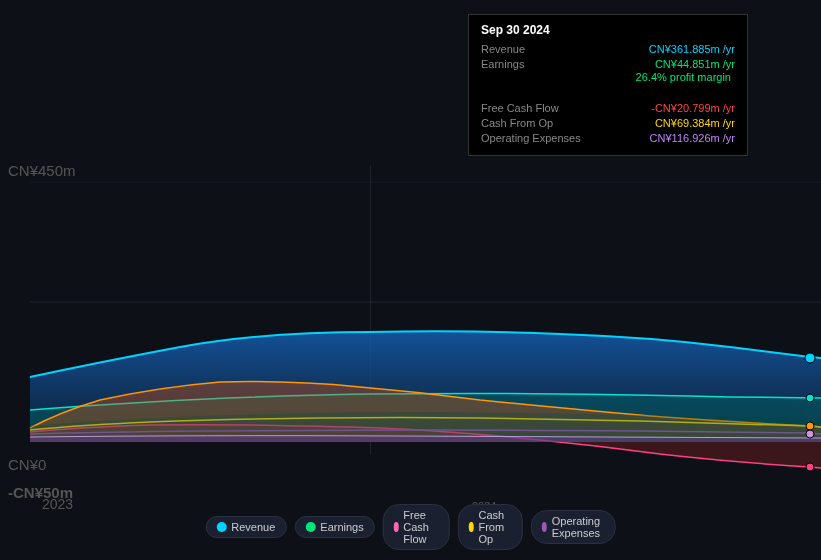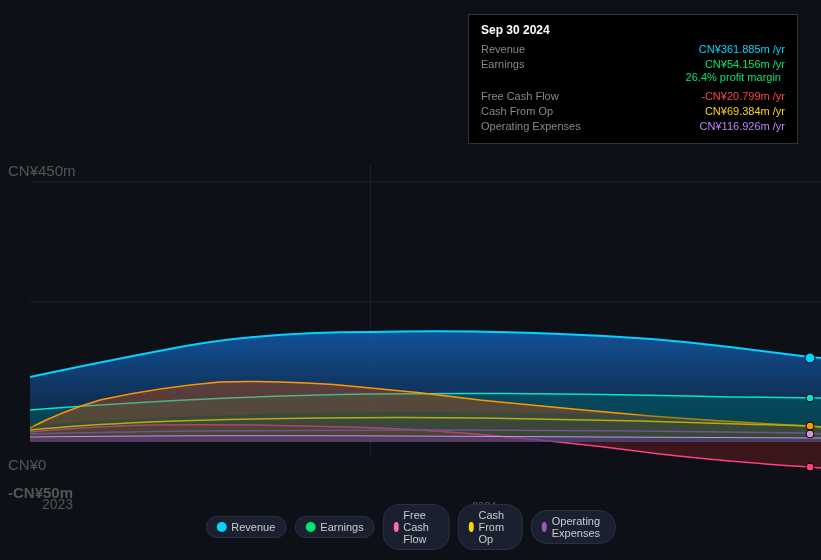--- a/index.html
+++ b/index.html
@@ -14,21 +14,21 @@
     }
 
     
     .info-box {
       position: absolute;
       top: 14px;
       left: 468px;
       background: #000;
       border: 1px solid #333;
       padding: 8px 12px;
-      width: 330px;
+      width: 280px;
       z-index: 10;
     }
     .info-box .date-header {
       color: #fff;
       font-size: 12px;
       font-weight: 600;
       margin-bottom: 6px;
     }
     .info-row {
       display: flex;
@@ -48,21 +48,21 @@
     .info-row .value.cyan { color: #00d4ff; }
     .info-row .value.green { color: #00e676; }
     .info-row .value.red { color: #ff4444; }
     .info-row .value.yellow { color: #ffd700; }
     .profit-margin-row {
       display: flex;
       justify-content: flex-end;
       font-size: 11px;
       color: #00e676;
       margin-top: -2px;
-      margin-bottom: 7px;
+      margin-bottom: 19px;
     }
     .profit-margin-row span {
       margin-right: 4px;
     }
 
     .y-axis-label {
       position: absolute;
       font-size: 15px;
       color: #555;
     }
@@ -126,21 +126,21 @@
 
 <div class="info-box">
   <div class="date-header">Sep 30 2024</div>
 
   <div class="info-row">
     <span class="label">Revenue</span>
     <span class="value cyan">CN¥361.885m /yr</span>
   </div>
   <div class="info-row">
     <span class="label">Earnings</span>
-    <span class="value green">CN¥54.156m /yr</span>
+    <span class="value green">CN¥44.851m /yr</span>
   </div>
   <div class="profit-margin-row">
     <span>26.4% profit margin</span>
   </div>
   <div class="info-row">
     <span class="label">Free Cash Flow</span>
     <span class="value red">-CN¥20.799m /yr</span>
   </div>
   <div class="info-row">
     <span class="label">Cash From Op</span>

